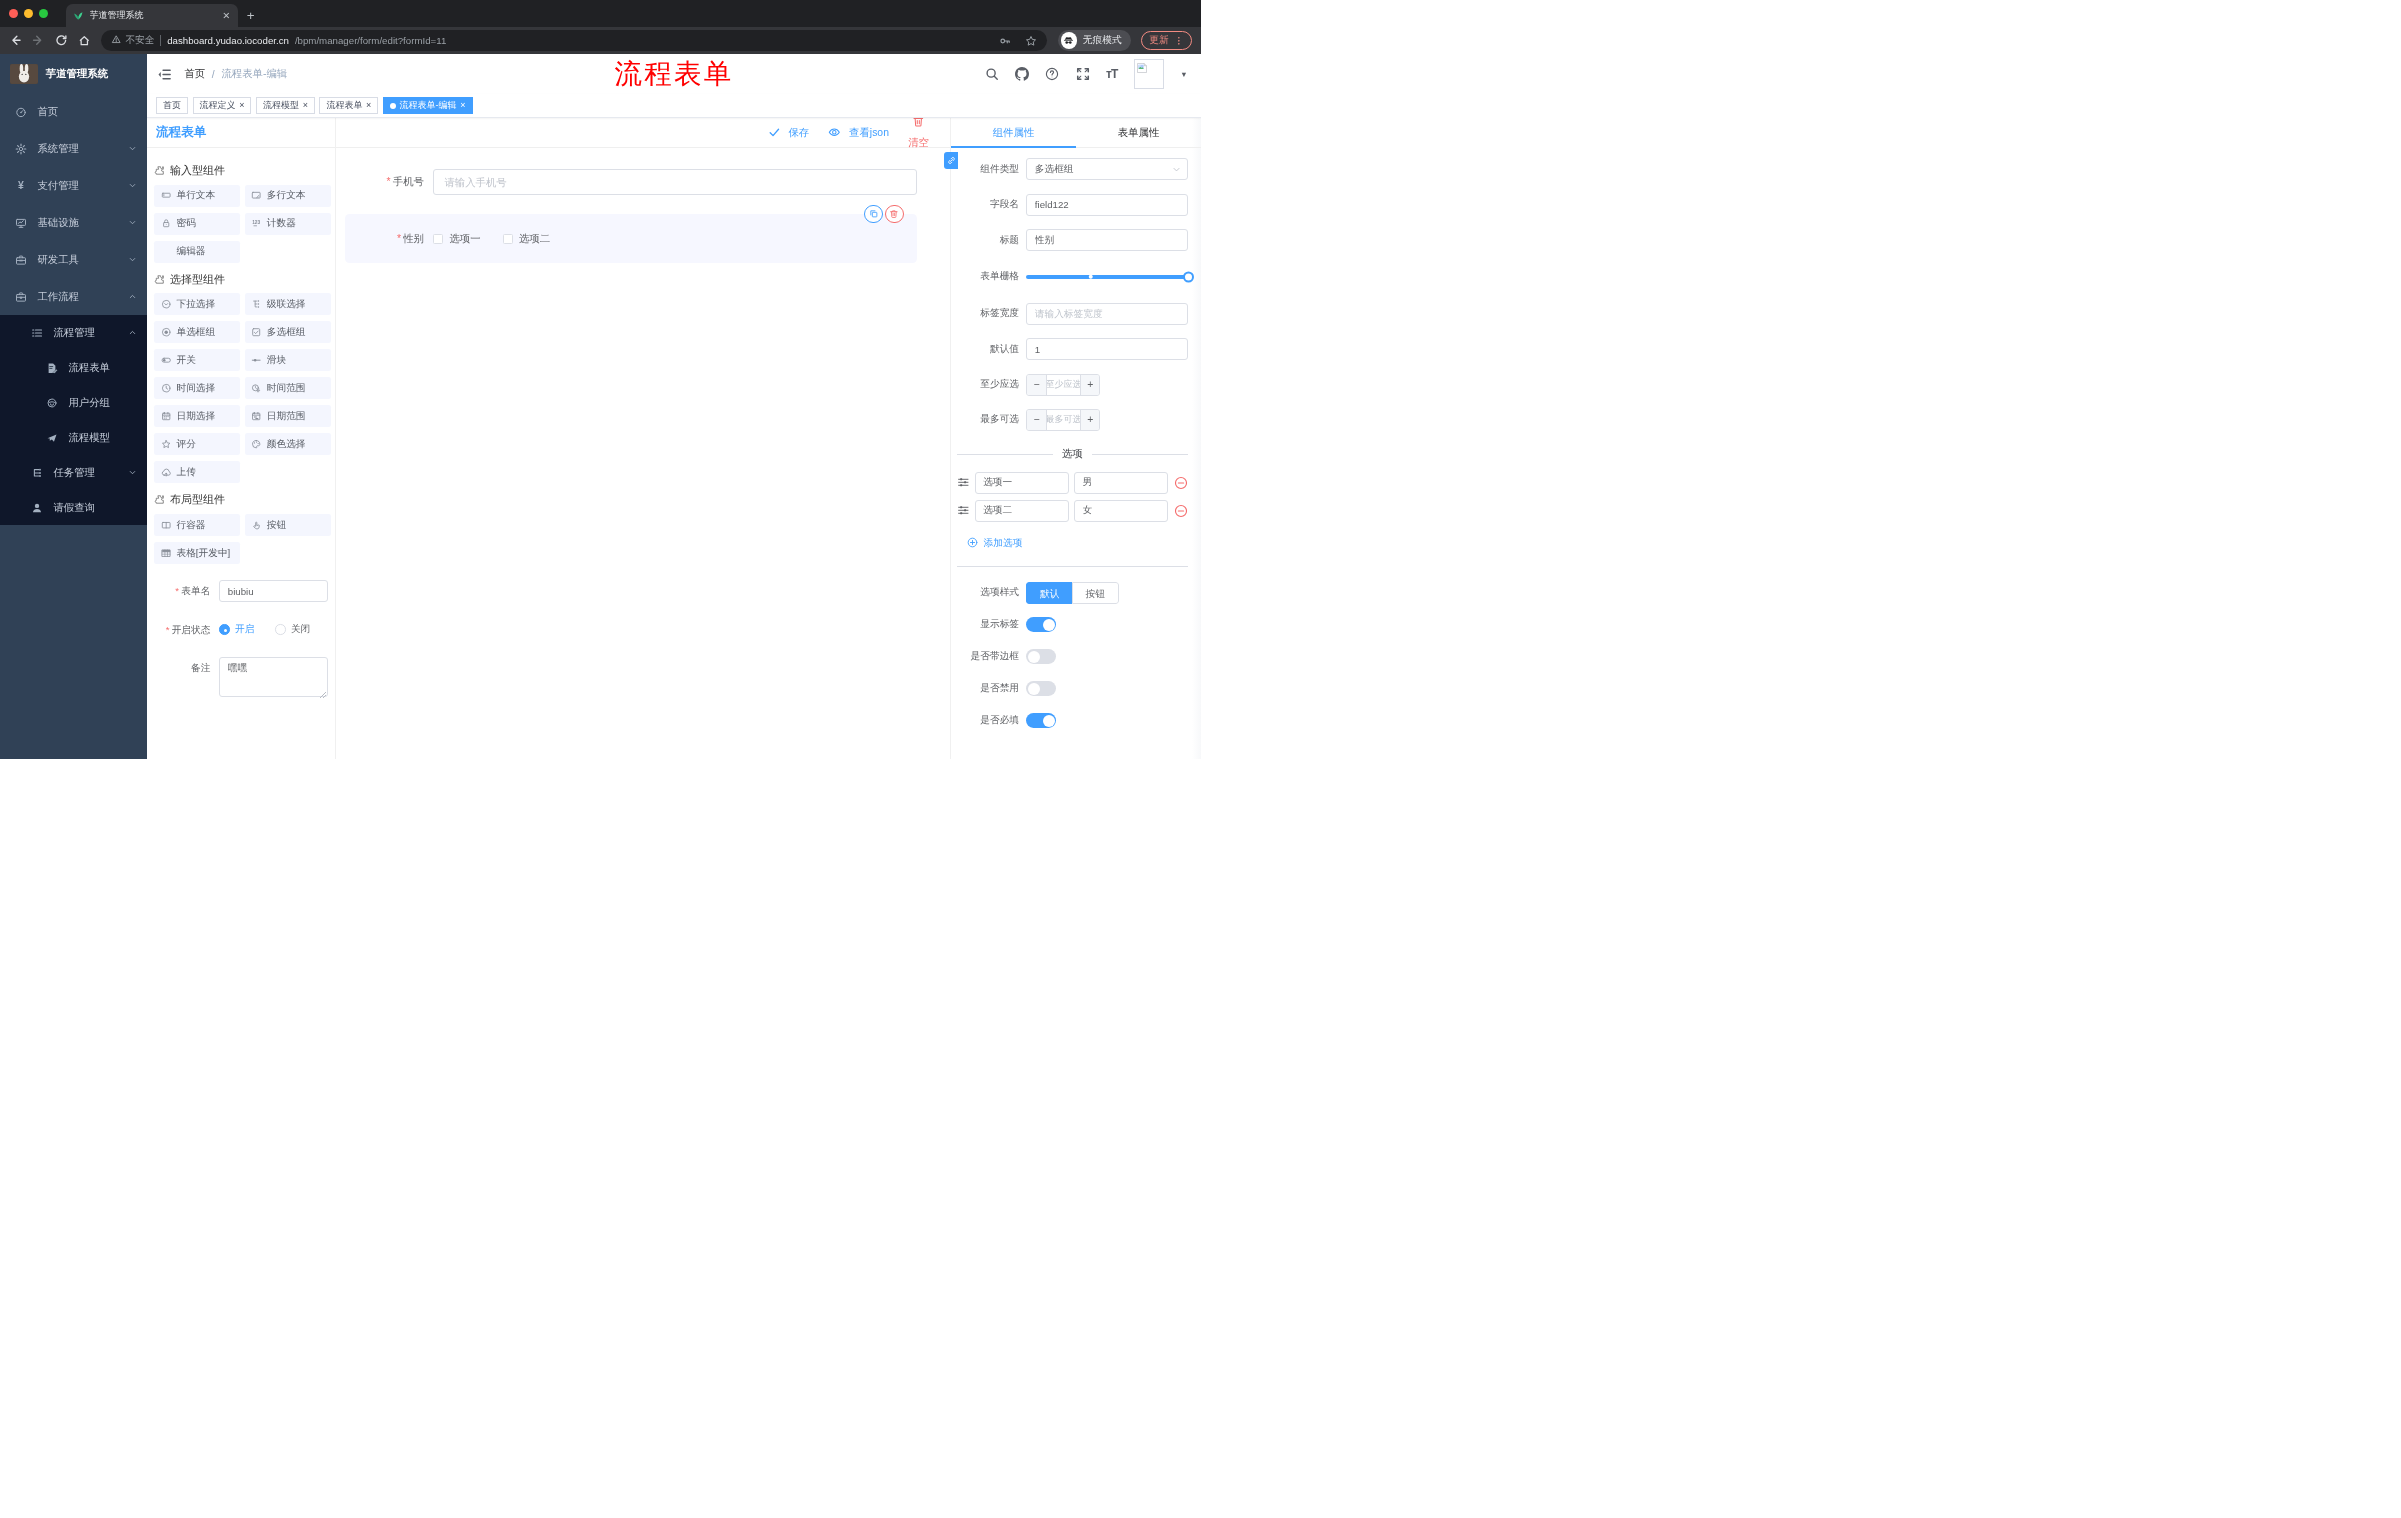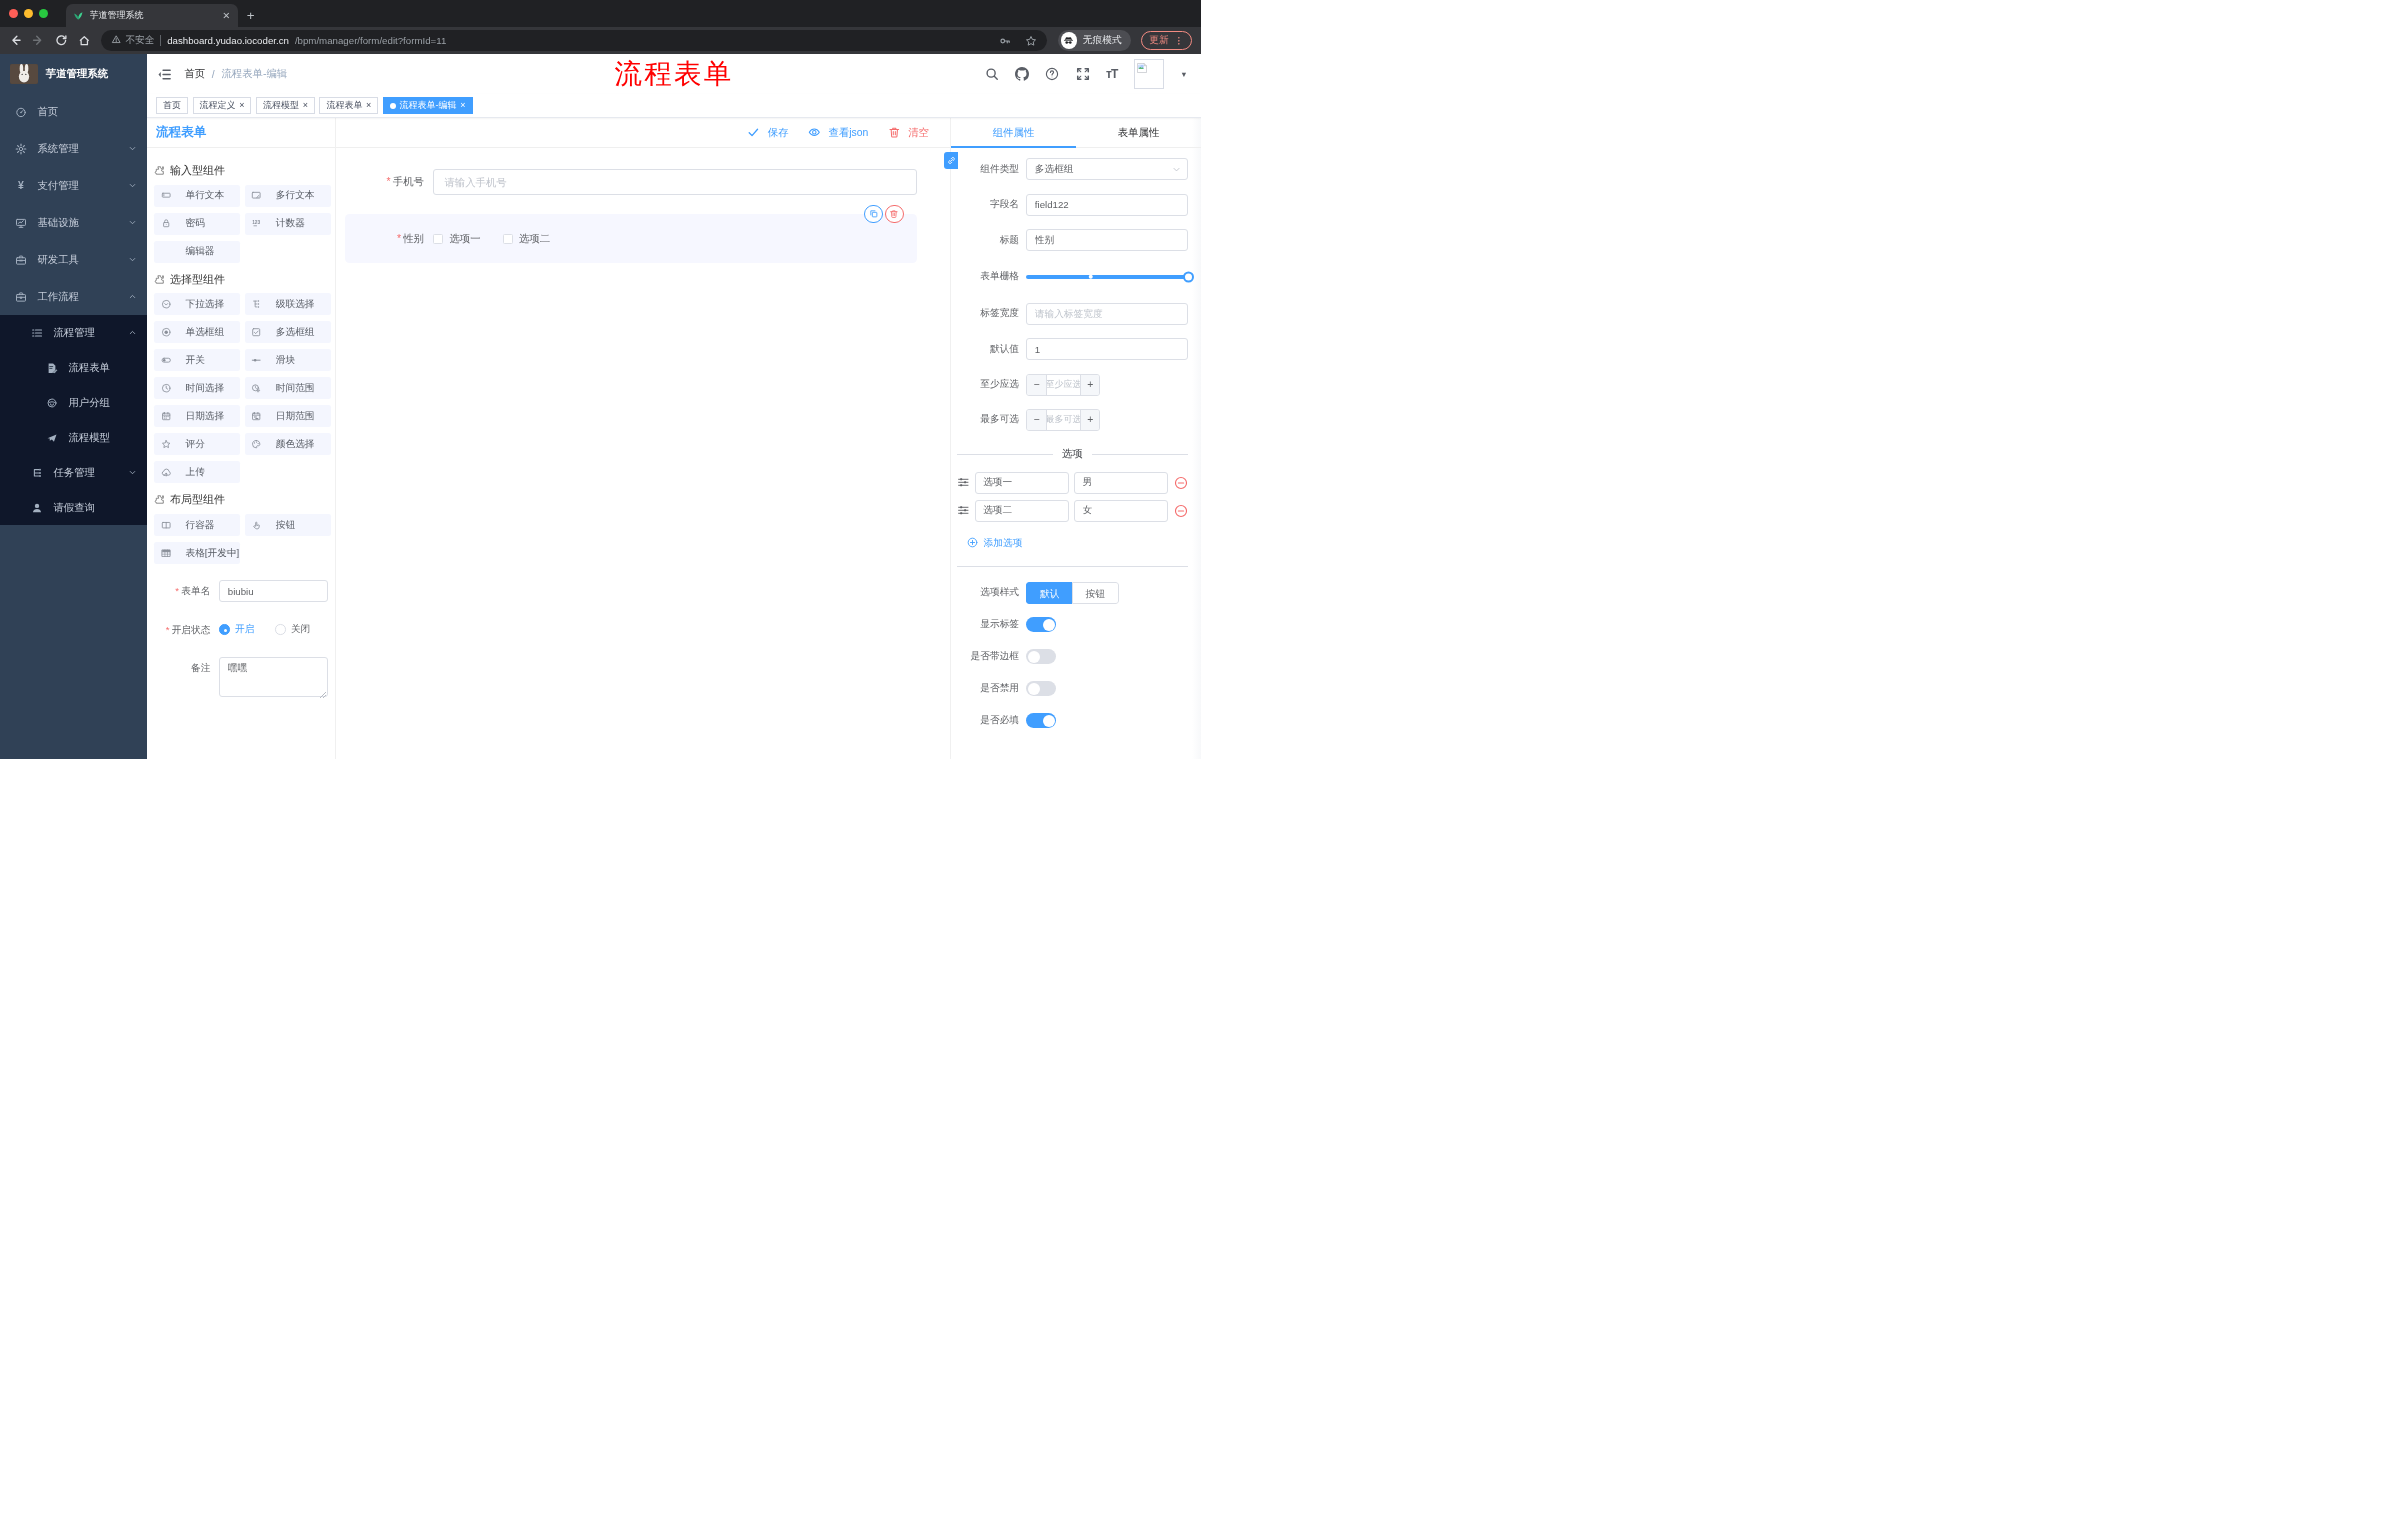--- a/index.html
+++ b/index.html
@@ -71,21 +71,21 @@
   .paneltop { height:30px; border-bottom:0.7px solid #efefef; display:flex; align-items:center; flex:none; }
 
   
   .palette { width:189px; border-right:0.7px solid #f0f0f0; display:flex; flex-direction:column; flex:none; }
   .palette .paneltop { padding-left:9px; }
   .p-title { color:#409eff; font-size:12.6px; font-weight:bold; }
   .pscroll { flex:1; overflow:hidden; padding:6px 4.5px 0 7.4px; }
   .sec-h { display:flex; align-items:center; gap:4.5px; font-size:11px; color:#333; margin:9px 0 6.7px 0; }
   .sec-h .ic { width:11px; height:11px; color:#666; }
   .chipgrid { display:grid; grid-template-columns:1fr 1fr; gap:6px 4.5px; }
-  .chip { height:22px; background:#f4f6fe; border-radius:2.2px; display:flex; align-items:center; gap:14px; padding:0 1.5px 0 6.7px; font-size:9.7px; color:#565b63; cursor:grab; white-space:nowrap; overflow:hidden; }
+  .chip { height:22px; background:#f4f6fe; border-radius:2.2px; display:flex; align-items:center; gap:5px; padding:0 1.5px 0 6.7px; font-size:9.7px; color:#565b63; cursor:grab; white-space:nowrap; overflow:hidden; }
   .chip .ic { width:10.4px; height:10.4px; color:#8a8f99; }
   .pform { margin-top:16.3px; padding-right:3px; }
   .frow { display:flex; align-items:flex-start; margin-bottom:16.3px; }
   .flabel { width:56px; text-align:right; font-size:9.7px; color:#606266; margin-right:9px; line-height:22px; white-space:nowrap; }
   .req { color:#f56c6c; margin-right:2.2px; }
   .fctl { flex:1; min-width:0; }
   .inp { width:100%; height:22px; border:0.7px solid #dcdfe6; border-radius:3px; padding:0 7.4px; font-size:9.7px; color:#606266; background:#fff; outline:none; }
   .inp::placeholder { color:#bfc4cc; }
   .radios { display:flex; gap:21px; align-items:center; height:22px; }
   .radio { display:flex; align-items:center; gap:5.2px; font-size:9.7px; color:#606266; cursor:pointer; }
@@ -766,21 +766,21 @@
               </span>
               <span class="tool" style="color: rgb(64, 158, 255);">
                 <span class="ic">
                   <svg viewBox="0 0 16 16" fill="none" stroke="currentColor" stroke-width="1.3" stroke-linecap="round" stroke-linejoin="round">
                     <path d="M1.6 8S4.1 3.9 8 3.9 14.4 8 14.4 8 11.9 12.1 8 12.1 1.6 8 1.6 8z"></path>
                     <circle cx="8" cy="8" r="2.2"></circle>
                   </svg>
                 </span>
                 <span>查看json</span>
               </span>
-              <span class="tool" style="color: rgb(245, 108, 108);">
+              <span class="tool" style="color: rgb(245, 108, 108); flex-direction: column;">
                 <span class="ic">
                   <svg viewBox="0 0 16 16" fill="none" stroke="currentColor" stroke-width="1.3" stroke-linecap="round" stroke-linejoin="round">
                     <path d="M2.5 4.5h11M6 4.5V3h4v1.5M4 4.5l.6 8.4c0 .6.5 1.1 1.1 1.1h4.6c.6 0 1.1-.5 1.1-1.1l.6-8.4M6.7 7v4M9.3 7v4"></path>
                   </svg>
                 </span>
                 <span>清空</span>
               </span>
             </div>
           <div class="board">
             <div class="c-row">

